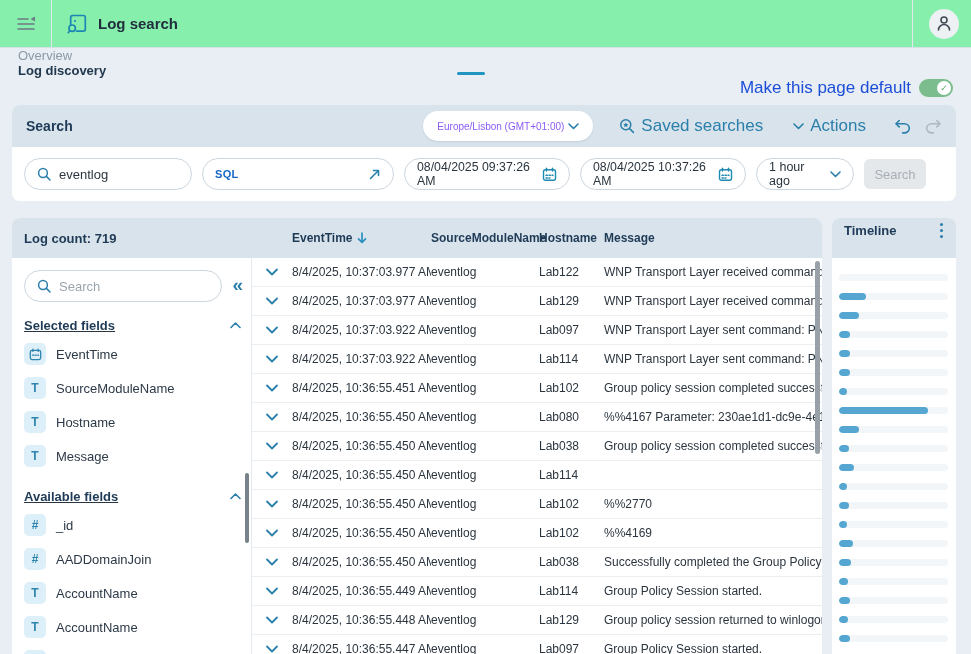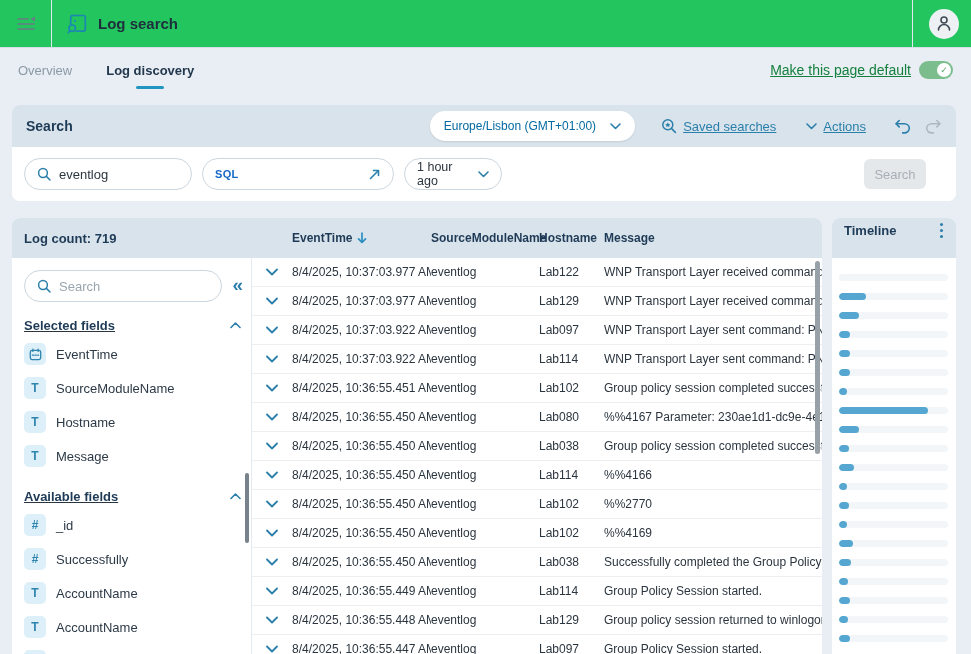--- a/index.html
+++ b/index.html
@@ -1,47 +1,47 @@
 <!DOCTYPE html>
 <html><head>
 <meta charset="utf-8">
 <style>
   * { margin:0; padding:0; box-sizing:border-box; }
   html,body { width:971px; height:654px; overflow:hidden; }
   body { font-family:"Liberation Sans","DejaVu Sans",sans-serif; background:#e8eef3; color:#2b353f; }
 
   
-  .topbar { height:48px; background:#22c55e; border-bottom:1px solid #d8e0e7; display:flex; align-items:center; }
+  .topbar { height:48px; background:#86efac; border-bottom:1px solid #d8e0e7; display:flex; align-items:center; }
   .hamburger { width:52px; height:100%; display:flex; align-items:center; justify-content:center; border-right:1px solid #e2e8ed; cursor:pointer; }
   .logo-wrap { display:flex; align-items:center; gap:10px; padding-left:14px; }
   .app-title { font-size:15px; font-weight:bold; color:#1f2d3d; }
   .topbar-spacer { flex:1; }
   .avatar-wrap { height:100%; border-left:1px solid #e2e8ed; display:flex; align-items:center; padding:0 12px 0 16px; }
   .avatar { width:30px; height:30px; border-radius:50%; background:#edf1f4; display:flex; align-items:center; justify-content:center; cursor:pointer; }
 
   
-  .tabbar { height:44px; display:flex; align-items:stretch; padding:0 16px; }
+  .tabbar { height:44px; display:flex; align-items:stretch; padding:0 16px;flex-direction:column; }
   .tab { position:relative; display:flex; align-items:center; padding:0 2px; margin-right:30px; font-size:13px; color:#8b99a6; cursor:pointer; }
   .tab.active { color:#22384e; font-weight:bold; }
   .tab.active::after { content:""; position:absolute; bottom:3px; left:50%; transform:translateX(-50%); width:28px; height:3px; border-radius:2px; background:#1f95c0; }
   .tabbar-right { margin-left:auto; display:flex; align-items:center; gap:8px; padding-right:2px; }
-  .default-label { font-size:14px; color:#15803d;text-decoration:underline; }
+  .default-label { font-size:17px; color:#1d4ed8; }
   .toggle { width:34px; height:18px; border-radius:9px; background:#7cbd8e; position:relative; cursor:pointer; }
   .toggle .knob { position:absolute; right:2px; top:2px; width:14px; height:14px; background:#fff; border-radius:50%; display:flex; align-items:center; justify-content:center; font-size:9px; color:#5aa56c; font-weight:bold; }
 
   
   .card { background:#fff; border-radius:8px; overflow:hidden; }
   .card-head { background:#d9e3eb; display:flex; align-items:center; }
 
   
   .search-card { margin:13px 15px 0 12px; }
   .search-head { height:42px; padding:0 14px; }
   .search-title { font-size:14px; font-weight:bold; color:#1e3a56; }
-  .tz-pill { margin-left:auto; height:30px; background:#fff; border-radius:15px; display:flex; align-items:center; gap:14px; padding:0 14px; font-size:12px; color:#0369a1; cursor:pointer; box-shadow:0 1px 2px rgba(40,60,80,.12); }
-  .head-link { display:flex; align-items:center; gap:6px; font-size:13px; color:#2b7fab; cursor:pointer;text-decoration:underline; }
+  .tz-pill { margin-left:auto; height:30px; background:#fff; border-radius:15px; display:flex; align-items:center; gap:4px; padding:0 14px; font-size:10px; color:#8b5cf6; cursor:pointer; box-shadow:0 1px 2px rgba(40,60,80,.12); }
+  .head-link { display:flex; align-items:center; gap:6px; font-size:17px; color:#2b7fab; cursor:pointer; }
   .saved-link { margin-left:26px; }
   .actions-link { margin-left:30px; }
   .undo-btn { margin-left:28px; cursor:pointer; }
   .redo-btn { margin-left:14px; cursor:pointer; }
   .search-body { height:54px; background:#fff; display:flex; align-items:center; gap:10px; padding:0 12px; }
   .pill-input { height:32px; border:1px solid #ccd6de; border-radius:16px; display:flex; align-items:center; gap:8px; padding:0 12px; background:#fff; font-size:13px; color:#2b353f; }
   .query-input { width:168px; }
   .query-input input { border:0; outline:none; width:100%; font-size:13px; color:#2b353f; font-family:inherit; background:transparent; }
   .sql-box { width:192px; justify-content:space-between; cursor:pointer;text-align:right; }
   .sql-label { font-size:11px; font-weight:bold; color:#1668c7; letter-spacing:.3px; }
@@ -199,20 +199,44 @@
           </svg>
       </span>
       <input type="text" value="eventlog" style="">
     </div>
     <div class="pill-input sql-box">
       <span class="sql-label">SQL</span>
       <span>
         <svg width="13" height="13" viewBox="0 0 13 13">
           <line x1="2.5" y1="10.5" x2="10" y2="3" stroke="#2b7fab" stroke-width="1.6" stroke-linecap="round"></line>
           <polyline points="5.5,2.5 10.5,2.5 10.5,7.5" fill="none" stroke="#2b7fab" stroke-width="1.6" stroke-linecap="round" stroke-linejoin="round"></polyline>
+        </svg>
+      </span>
+    </div>
+    <div class="pill-input date-box">
+      <span>08/04/2025 09:37:26 AM</span>
+      <span>
+        <svg width="15" height="15" viewBox="0 0 15 15">
+          <rect x="1.5" y="2.8" width="12" height="10.5" rx="2" fill="none" stroke="#1e8ab0" stroke-width="1.4"></rect>
+          <line x1="4.5" y1="1.2" x2="4.5" y2="4" stroke="#1e8ab0" stroke-width="1.4" stroke-linecap="round"></line>
+          <line x1="10.5" y1="1.2" x2="10.5" y2="4" stroke="#1e8ab0" stroke-width="1.4" stroke-linecap="round"></line>
+          <line x1="4" y1="8.3" x2="11" y2="8.3" stroke="#1e8ab0" stroke-width="1.4" stroke-linecap="round" stroke-dasharray="1.4 1.6"></line>
+          <line x1="4" y1="11" x2="8" y2="11" stroke="#1e8ab0" stroke-width="1.4" stroke-linecap="round" stroke-dasharray="1.4 1.6"></line>
+        </svg>
+      </span>
+    </div>
+    <div class="pill-input date-box">
+      <span>08/04/2025 10:37:26 AM</span>
+      <span>
+        <svg width="15" height="15" viewBox="0 0 15 15">
+          <rect x="1.5" y="2.8" width="12" height="10.5" rx="2" fill="none" stroke="#1e8ab0" stroke-width="1.4"></rect>
+          <line x1="4.5" y1="1.2" x2="4.5" y2="4" stroke="#1e8ab0" stroke-width="1.4" stroke-linecap="round"></line>
+          <line x1="10.5" y1="1.2" x2="10.5" y2="4" stroke="#1e8ab0" stroke-width="1.4" stroke-linecap="round"></line>
+          <line x1="4" y1="8.3" x2="11" y2="8.3" stroke="#1e8ab0" stroke-width="1.4" stroke-linecap="round" stroke-dasharray="1.4 1.6"></line>
+          <line x1="4" y1="11" x2="8" y2="11" stroke="#1e8ab0" stroke-width="1.4" stroke-linecap="round" stroke-dasharray="1.4 1.6"></line>
         </svg>
       </span>
     </div>
     <div class="pill-input range-box">
       <span>1 hour ago</span>
       <span>
         <svg width="11" height="7" viewBox="0 0 11 7">
             <polyline points="1,1 5.5,5.5 10,1" fill="none" stroke="#2b7fab" stroke-width="1.6" stroke-linecap="round" stroke-linejoin="round"></polyline>
           </svg>
       </span>
@@ -306,21 +330,21 @@
           </span>
         </div>
         <div id="available-fields-list">
   <div class="field-item">
     <span class="chip">#</span>
     <span class="field-label">_id</span>
   </div>
 
   <div class="field-item">
     <span class="chip">#</span>
-    <span class="field-label">Successfully</span>
+    <span class="field-label">AADDomainJoin</span>
   </div>
 
   <div class="field-item">
     <span class="chip">T</span>
     <span class="field-label">AccountName</span>
   </div>
 
   <div class="field-item">
     <span class="chip">T</span>
     <span class="field-label">AccountName</span>
@@ -423,21 +447,20 @@
 
   <div class="trow">
     <span class="expander">
       <svg width="12" height="8" viewBox="0 0 12 8">
                   <polyline points="1,1.5 6,6.5 11,1.5" fill="none" stroke="#2b7fab" stroke-width="1.8" stroke-linecap="round" stroke-linejoin="round"></polyline>
                 </svg>
     </span>
     <span class="tcell col-time">8/4/2025, 10:36:55.450 AM</span>
     <span class="tcell col-module">eventlog</span>
     <span class="tcell col-host">Lab114</span>
-    <span class="tcell col-msg">%%4166</span>
   </div>
 
   <div class="trow">
     <span class="expander">
       <svg width="12" height="8" viewBox="0 0 12 8">
                   <polyline points="1,1.5 6,6.5 11,1.5" fill="none" stroke="#2b7fab" stroke-width="1.8" stroke-linecap="round" stroke-linejoin="round"></polyline>
                 </svg>
     </span>
     <span class="tcell col-time">8/4/2025, 10:36:55.450 AM</span>
     <span class="tcell col-module">eventlog</span>

